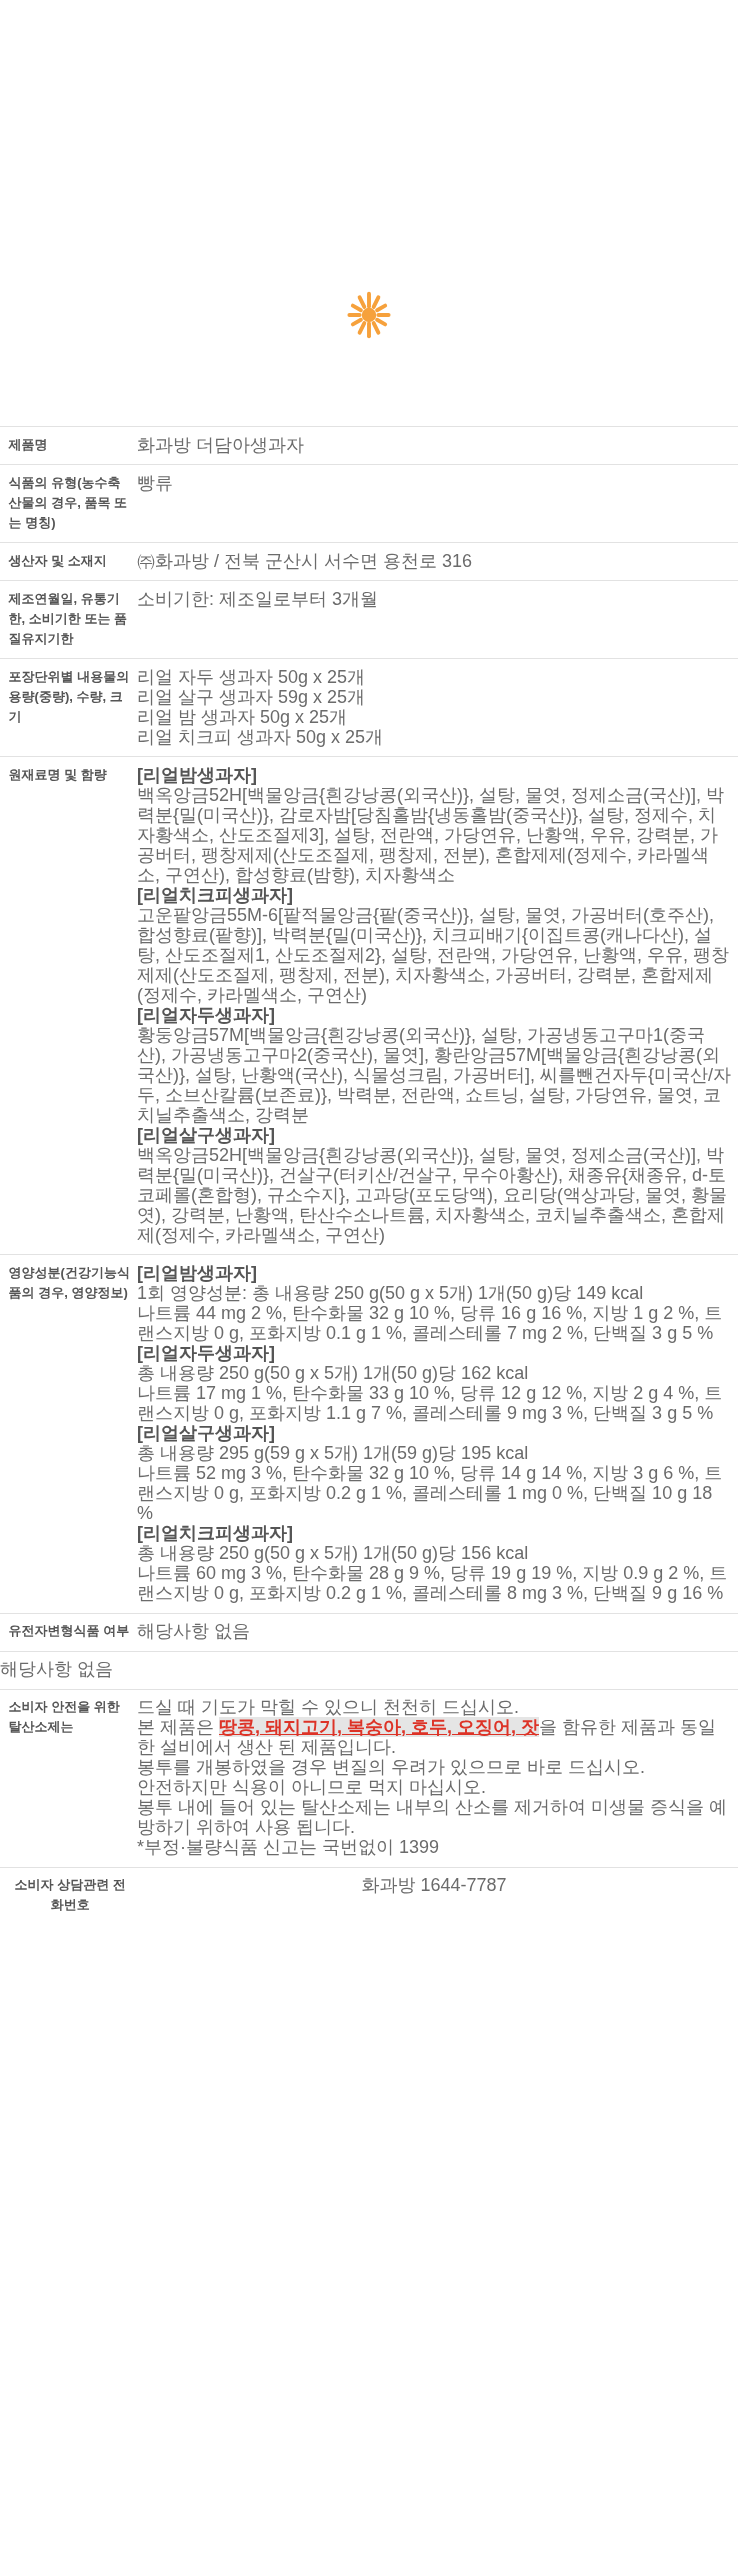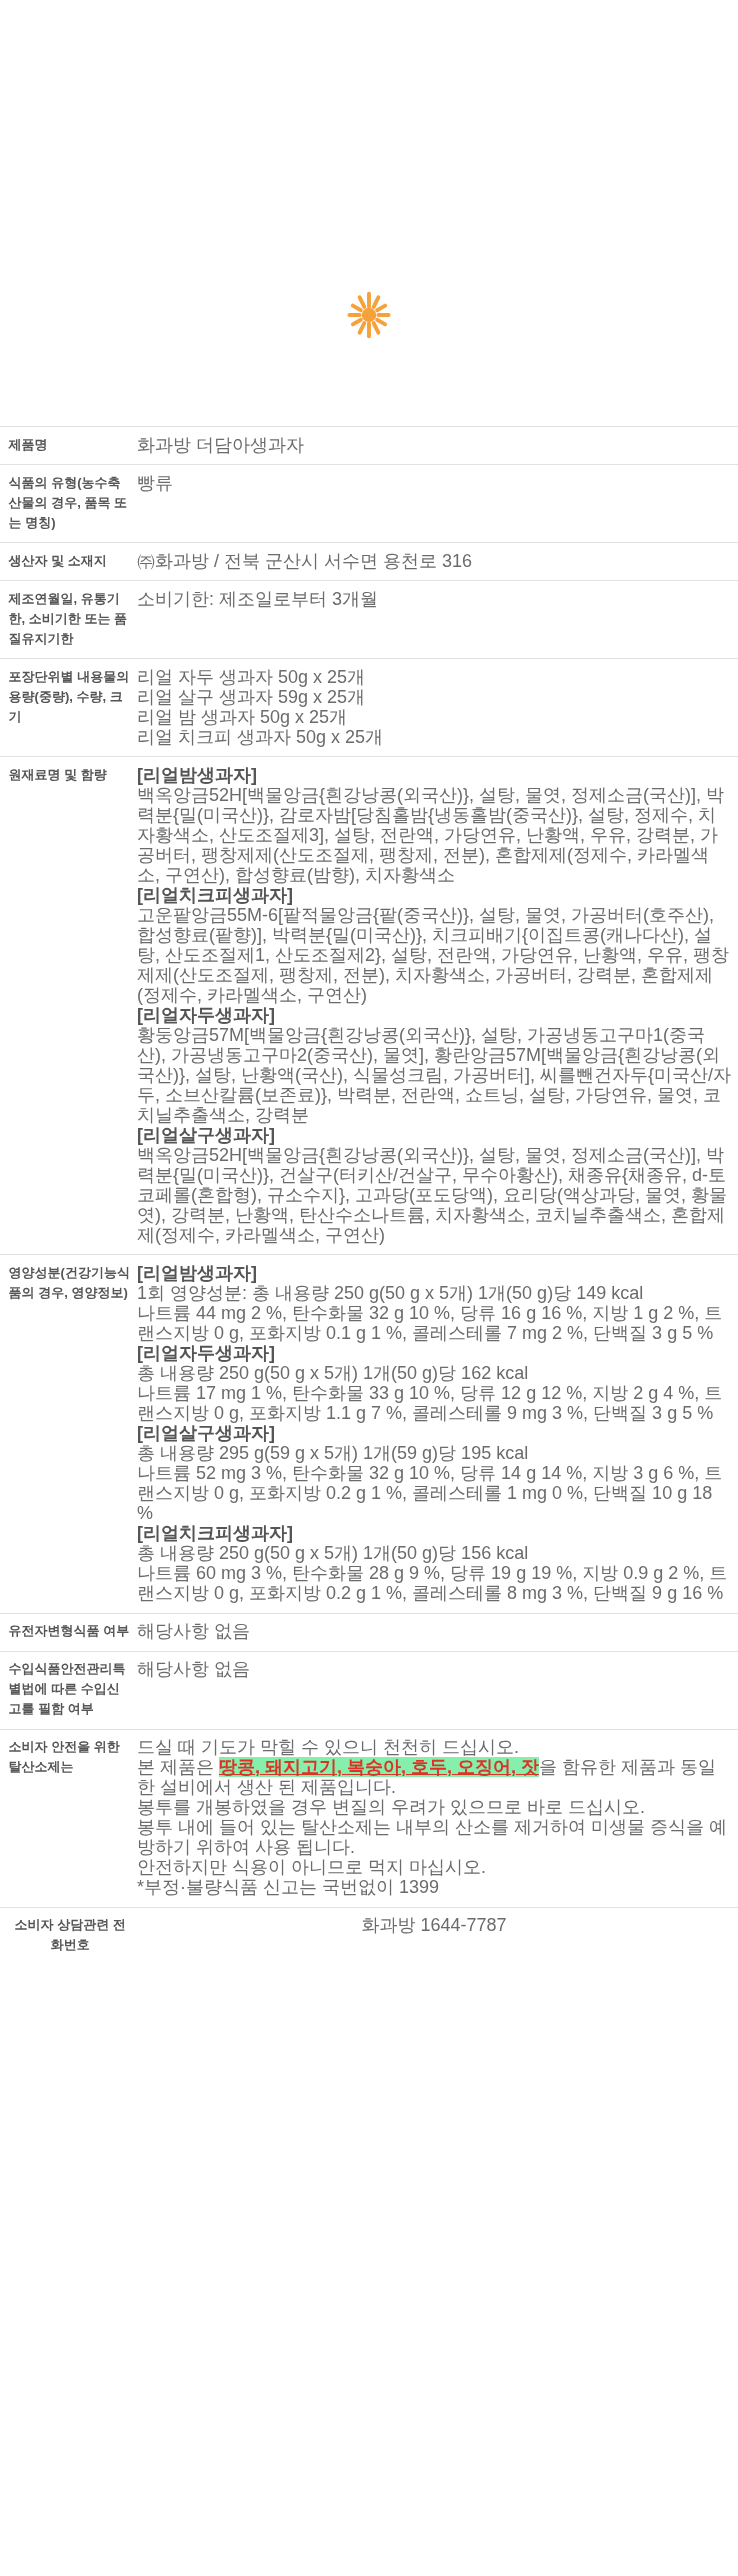--- a/index.html
+++ b/index.html
@@ -23,21 +23,21 @@
     flex:0 0 137px; padding-left:8.6px; padding-right:5.2px;
     font-size:13px; line-height:20px; font-weight:bold; color:#555555;
   }
   .cell-value {
     flex:1; padding-right:6.9px;
     font-size:18px; line-height:20px; color:#6b6b6b;
   }
   .cell-value p { margin:0; }
   .sec-title { font-weight:bold; color:#555555; }
   .hl {
-    background:#86efac; color:#DD3327; font-weight:bold;
+    background:#e5e5e5; color:#DD3327; font-weight:bold;
     text-decoration:underline;
   }
 </style>
 </head>
 <body>
 
 <div class="page">
 
   <div class="header">
     <svg class="sun-icon" width="46" height="50" viewBox="-27 -29 54 58" aria-hidden="true">
@@ -124,33 +124,32 @@
           <p>나트륨 60 mg 3 %, 탄수화물 28 g 9 %, 당류 19 g 19 %, 지방 0.9 g 2 %, 트랜스지방 0 g, 포화지방 0.2 g 1 %, 콜레스테롤 8 mg 3 %, 단백질 9 g 16 %</p>
         </div>
       </div>
       <div class="row">
         <div class="cell-label">유전자변형식품 여부</div>
         <div class="cell-value">
           <p>해당사항 없음</p>
         </div>
       </div>
       <div class="row">
-        <div class="cell-label">수입식품안전관리특별법에 따른 수입신고를 필함 여부</div>
         <div class="cell-value">
           <p>해당사항 없음</p>
         </div>
       </div>
       <div class="row">
         <div class="cell-label">소비자 안전을 위한 탈산소제는</div>
         <div class="cell-value">
           <p>드실 때 기도가 막힐 수 있으니 천천히 드십시오.</p>
           <p><span>본 제품은 </span><span class="hl">땅콩, 돼지고기, 복숭아, 호두, 오징어, 잣</span><span>을 함유한 제품과 동일한 설비에서 생산 된 제품입니다.</span></p>
           <p>봉투를 개봉하였을 경우 변질의 우려가 있으므로 바로 드십시오.</p>
+          <p>안전하지만 식용이 아니므로 먹지 마십시오.</p>
           <p>봉투 내에 들어 있는 탈산소제는 내부의 산소를 제거하여 미생물 증식을 예방하기 위하여 사용 됩니다.</p>
-          <p>안전하지만 식용이 아니므로 먹지 마십시오.</p>
           <p>*부정·불량식품 신고는 국번없이 1399</p>
         </div>
       </div>
       <div class="row last">
         <div class="cell-label">소비자 상담관련 전화번호</div>
         <div class="cell-value">
           <p>화과방 1644-7787</p>
         </div>
       </div>
     </div>

